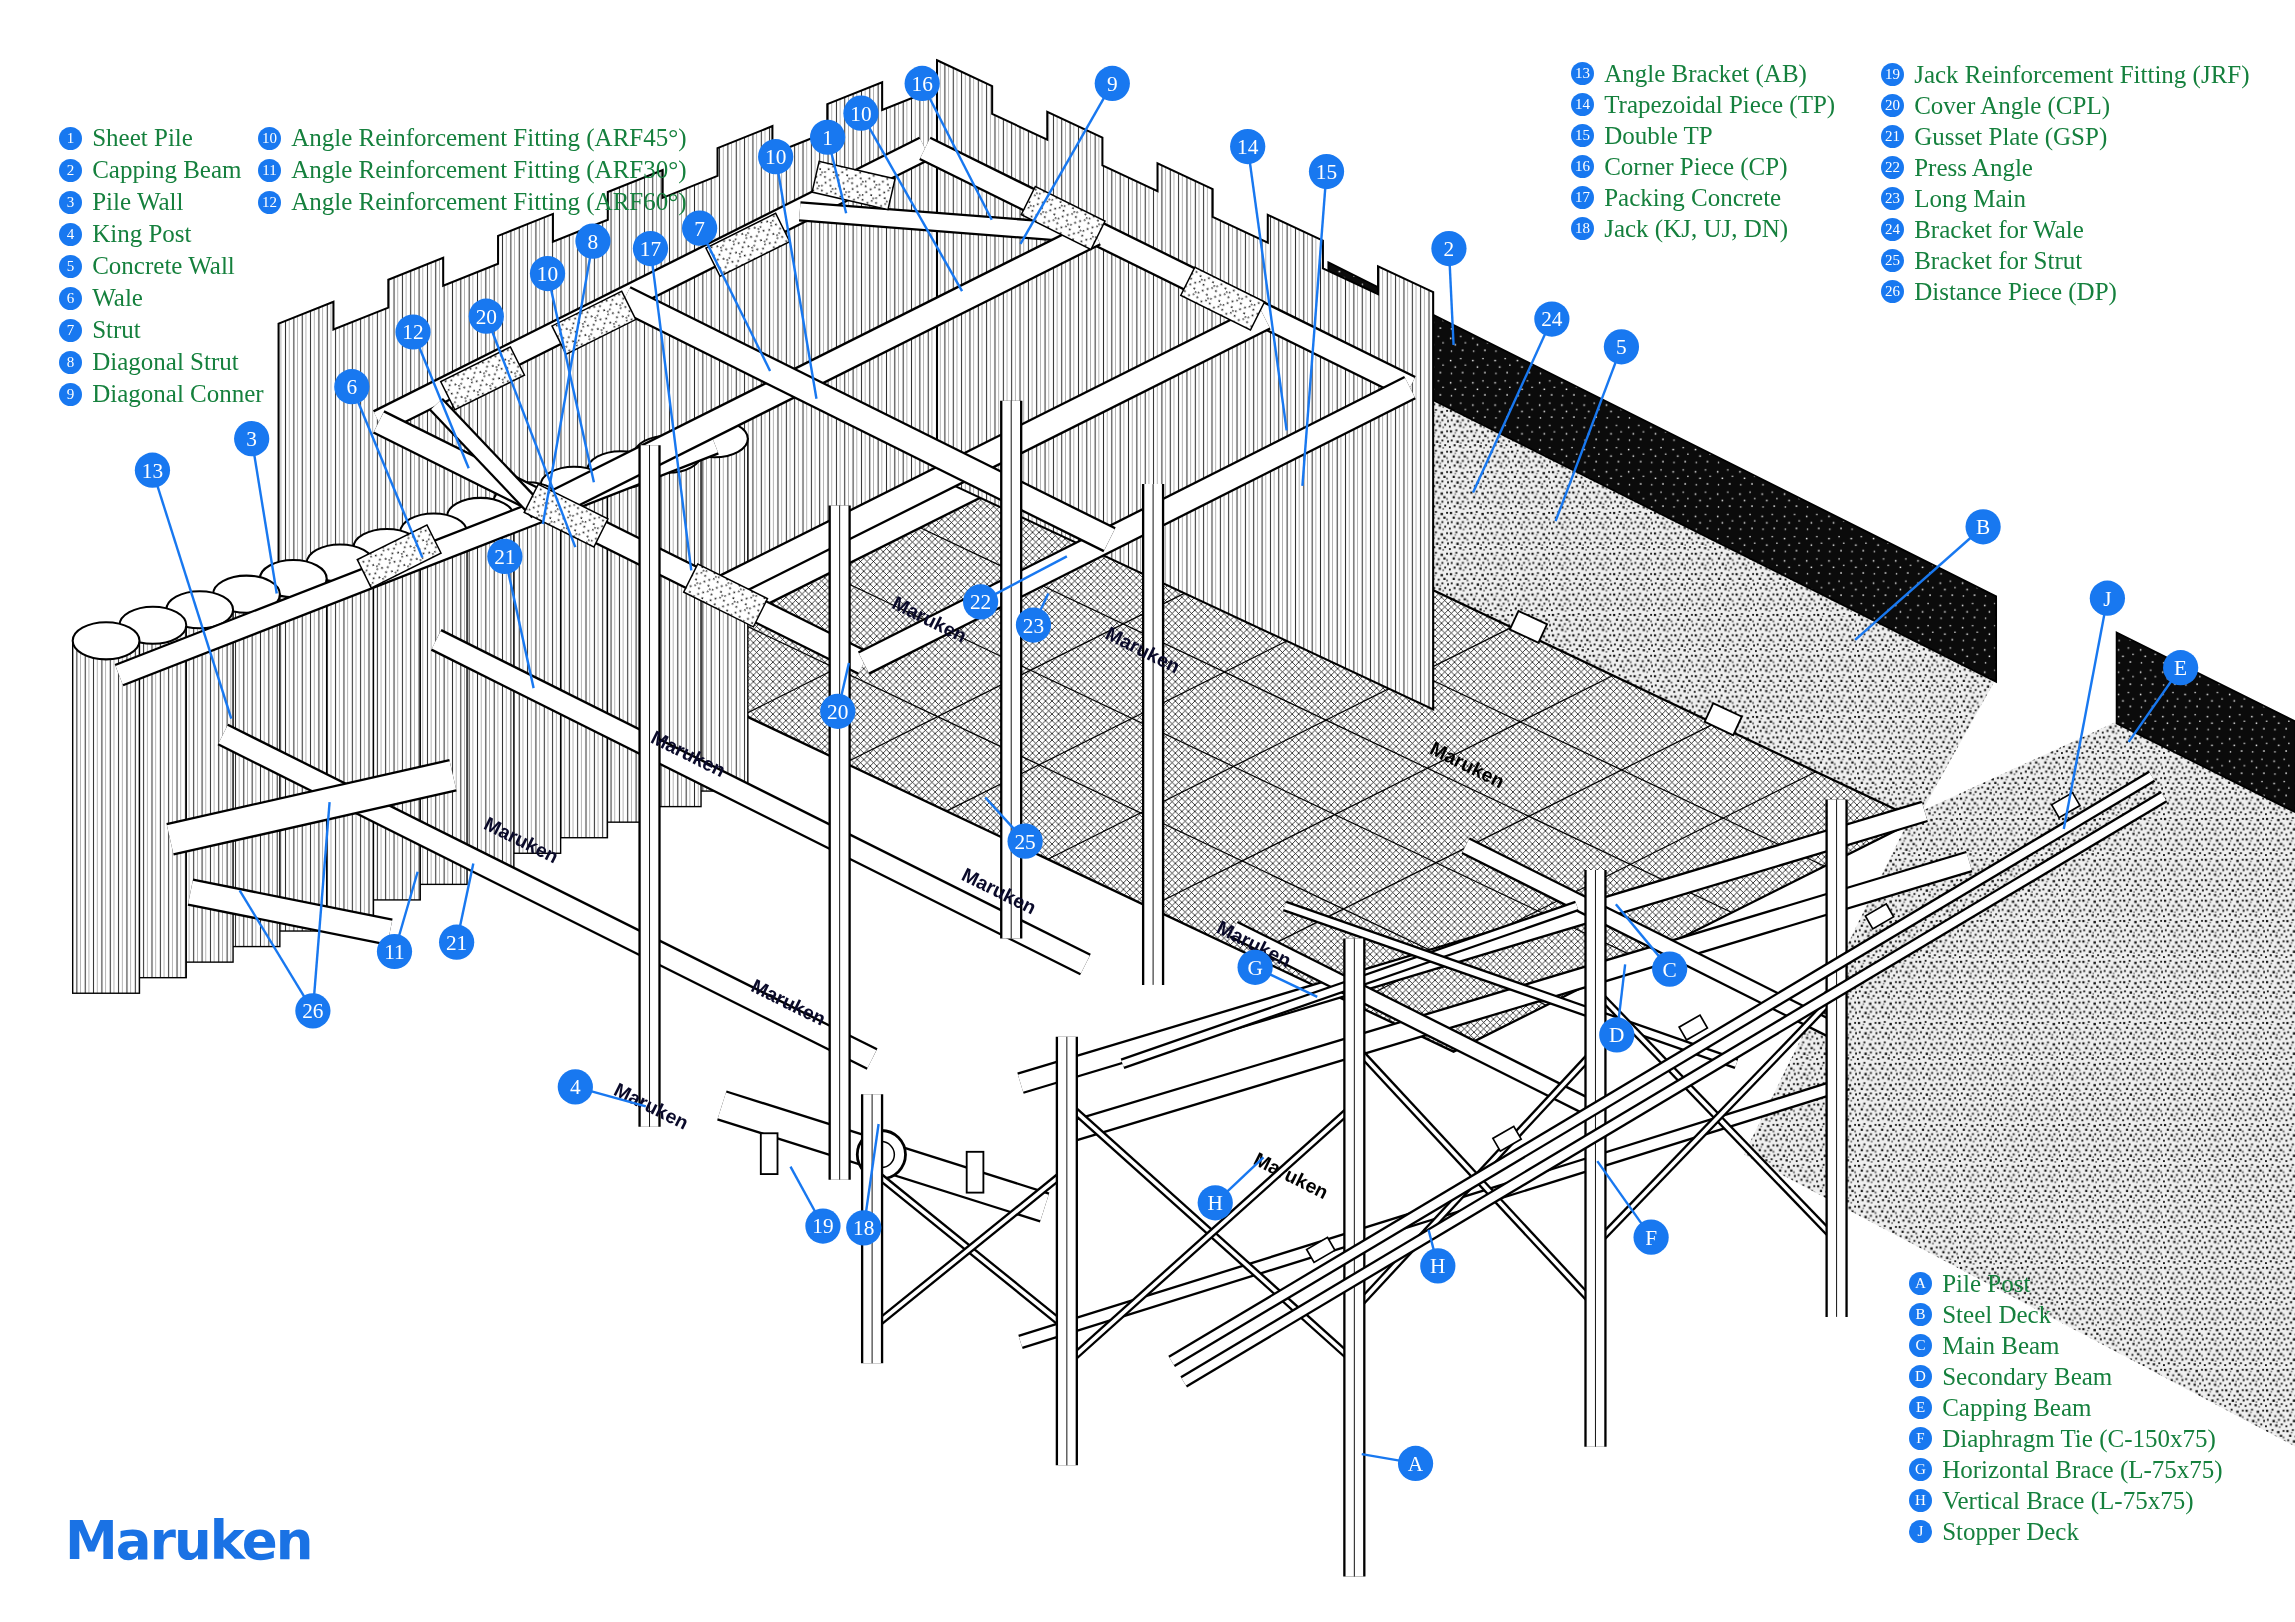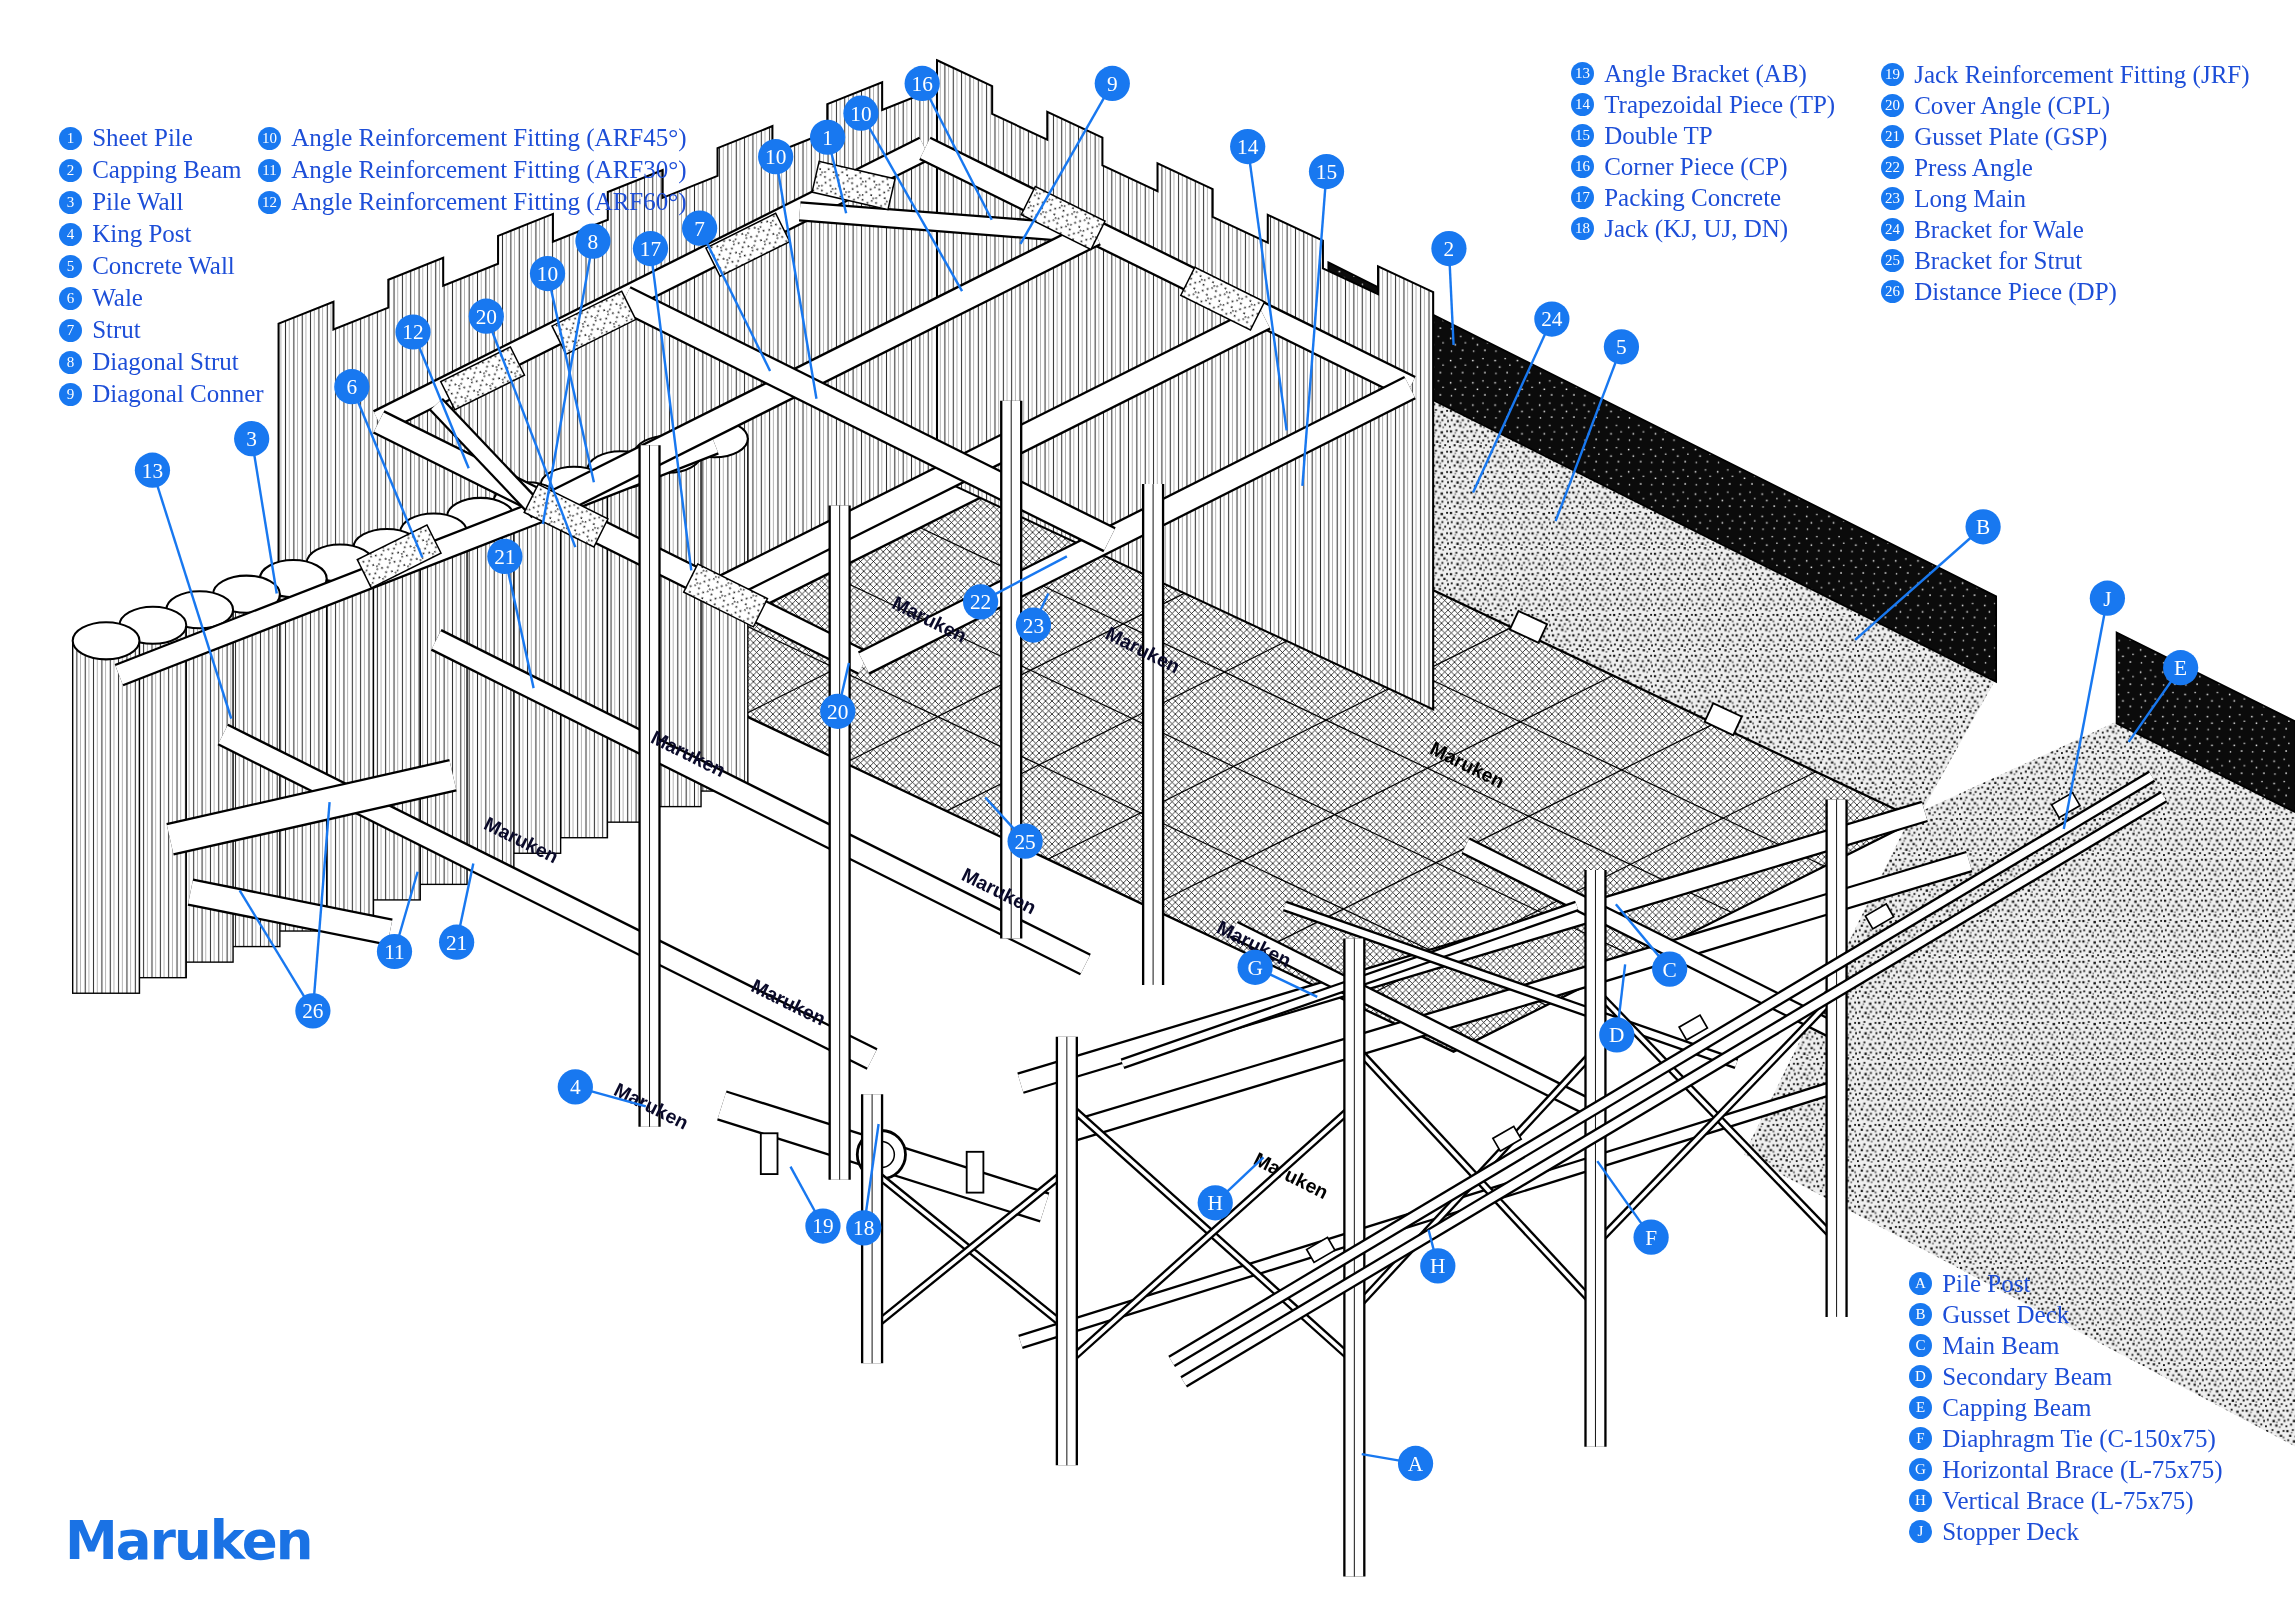--- a/index.html
+++ b/index.html
@@ -4,21 +4,21 @@
 <style>
   html,body{margin:0;padding:0;background:#fff;}
   #stage{position:relative;width:2296px;height:1622px;background:#fff;overflow:hidden;
          font-family:"Liberation Serif", serif;}
   #drawing{position:absolute;left:0;top:0;}
   .legend{position:absolute;}
   .lrow{display:flex;align-items:center;}
   .lnum{display:inline-flex;align-items:center;justify-content:center;
         width:23px;height:23px;border-radius:50%;color:#fff;
         font-size:15px;flex:0 0 23px;font-family:"Liberation Serif",serif;}
-  .llab{margin-left:10.2px;font-size:25px;color:#1d4ed8;white-space:nowrap;}
+  .llab{margin-left:10.2px;font-size:25px;color:#15803d;white-space:nowrap;}
   #logo{position:absolute;left:65px;top:1510px;font-family:"DejaVu Sans",sans-serif;
         font-weight:900;font-size:53px;letter-spacing:-1.9px;}
 </style>
 </head>
 <body>
 
 <div id="stage">
 
   <svg id="drawing" width="2296" height="1622" viewBox="0 0 2475 1749">
     <defs>
@@ -580,21 +580,21 @@
         <span class="llab">Distance Piece (DP)</span>
       </div>
     </div>
   <div class="legend" id="legend-stage" style="left:1909px;top:1268px;">
       <div class="lrow" style="height: 31px;">
         <span class="lnum" style="background: rgb(24, 120, 240);">A</span>
         <span class="llab">Pile Post</span>
       </div>
       <div class="lrow" style="height: 31px;">
         <span class="lnum" style="background: rgb(24, 120, 240);">B</span>
-        <span class="llab">Gusset Deck</span>
+        <span class="llab">Steel Deck</span>
       </div>
       <div class="lrow" style="height: 31px;">
         <span class="lnum" style="background: rgb(24, 120, 240);">C</span>
         <span class="llab">Main Beam</span>
       </div>
       <div class="lrow" style="height: 31px;">
         <span class="lnum" style="background: rgb(24, 120, 240);">D</span>
         <span class="llab">Secondary Beam</span>
       </div>
       <div class="lrow" style="height: 31px;">

